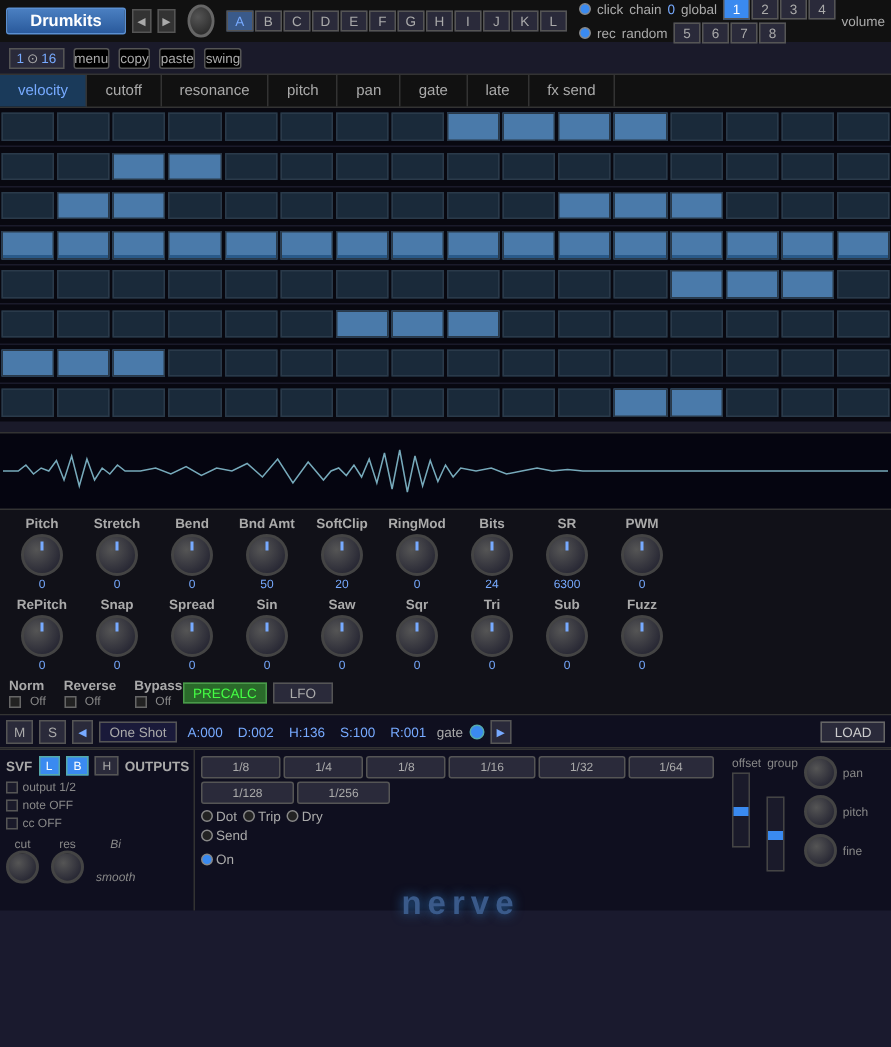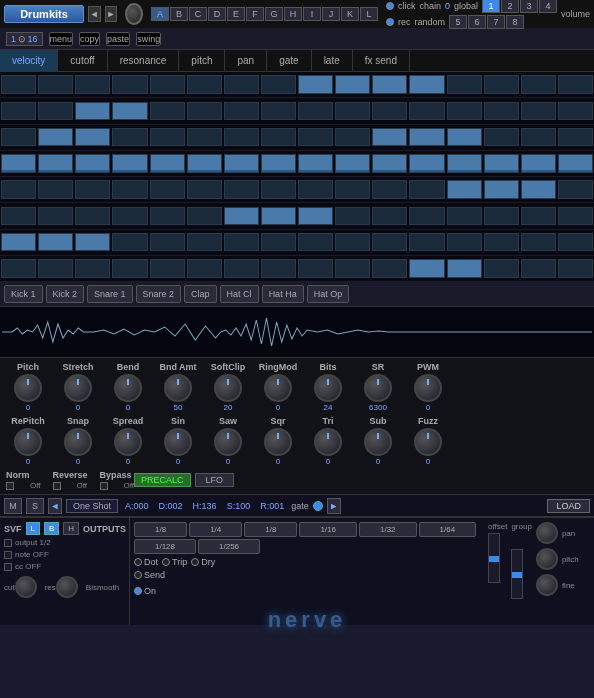--- a/index.html
+++ b/index.html
@@ -287,21 +287,21 @@
       gap: 1px;
     }
     .toggle-label {
       font-size: 9px;
       color: #aaa;
       font-weight: bold;
     }
     .toggle-off {
       display: flex;
       align-items: center;
-      gap: 16px;
+      gap: 6px;
       font-size: 8px;
       color: #888;
     }
     .toggle-box {
       width: 8px;
       height: 8px;
       border: 1px solid #666;
       background: #222;
     }
     .precalc-btn {
@@ -443,21 +443,21 @@
       border: 1px solid #555;
       background: #1a1a2a;
     }
     .cut-res-row {
       display: flex;
       gap: 8px;
       margin-top: 2px;
     }
     .cut-res-item {
       display: flex;
-      flex-direction: row;
+      flex-direction: column;
       align-items: center;
     }
     .small-knob {
       width: 22px;
       height: 22px;
       border-radius: 50%;
       background: radial-gradient(circle at 35% 35%, #555, #1a1a2a);
       border: 2px solid #444;
     }
     .small-label {
@@ -884,30 +884,20 @@
       <div class="seq-bar"></div>
       <div class="seq-bar filled"></div>
       <div class="seq-bar filled"></div>
       <div class="seq-bar"></div>
       <div class="seq-bar"></div>
       <div class="seq-bar"></div>
     </div>
   </div>
 
 <div class="drum-buttons">
-  <div class="drum-row" id="drum-row-1">
-      <button class="drum-btn">Kick 1</button>
-      <button class="drum-btn">Kick 2</button>
-      <button class="drum-btn">Snare 1</button>
-      <button class="drum-btn">Snare 2</button>
-      <button class="drum-btn">Clap</button>
-      <button class="drum-btn">Hat Cl</button>
-      <button class="drum-btn">Hat Ha</button>
-      <button class="drum-btn">Hat Op</button>
-    </div>
 </div>
 
 <div class="waveform-area">
   <svg class="waveform-svg" viewBox="0 0 580 44" preserveAspectRatio="none">
     <rect width="580" height="44" fill="#050510"></rect>
     <polyline points="0,22 10,22 15,18 20,24 25,20 30,22 35,15 40,28 45,12 50,32 55,14 60,28 65,20 70,24 75,18 80,22 90,22 100,20 110,24 120,19 130,25 140,20 150,22 160,17 170,26 180,14 190,30 200,16 210,28 215,22 220,20 225,25 230,18 235,26 240,14 245,30 250,10 255,34 260,8 265,36 270,12 275,32 280,15 285,29 290,18 295,26 300,20 310,22 320,20 330,24 340,22 350,20 360,22 370,21 380,22 390,22 400,22 410,22 420,22 430,22 440,22 450,22 460,22 470,22 480,22 490,22 500,22 510,22 520,22 530,22 540,22 550,22 560,22 570,22 580,22" stroke="#7ab" fill="none" stroke-width="1"></polyline>
   </svg>
 </div>
 
 <div class="knobs-section">
@@ -1076,21 +1066,21 @@
     </div>
     <div class="cut-res-row">
       <div class="cut-res-item">
         <span class="small-label">cut</span>
         <div class="small-knob"></div>
       </div>
       <div class="cut-res-item">
         <span class="small-label">res</span>
         <div class="small-knob"></div>
       </div>
-      <div class="cut-res-item" style="justify-content:center;">
+      <div class="cut-res-item" style="justify-content:space-between;font-style:italic;">
         <span class="bi-smooth">Bi</span>
         <span class="bi-smooth">smooth</span>
       </div>
     </div>
   </div>
 
   <div class="mid-panel">
     <div class="note-btns-row" id="note-btns-row">
         <button class="note-btn">1/8</button>
         <button class="note-btn">1/4</button>

